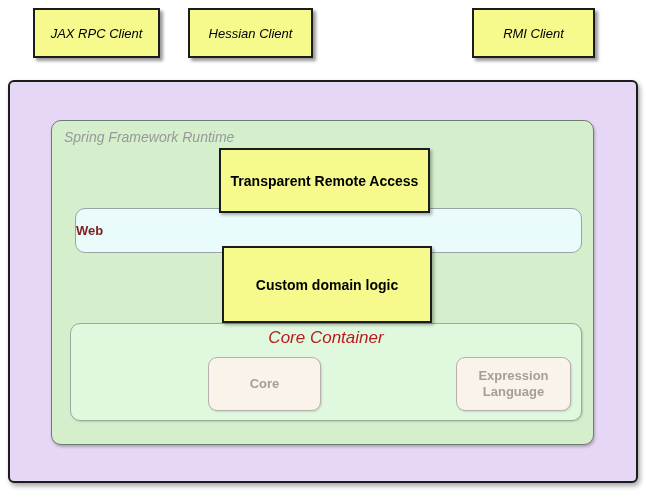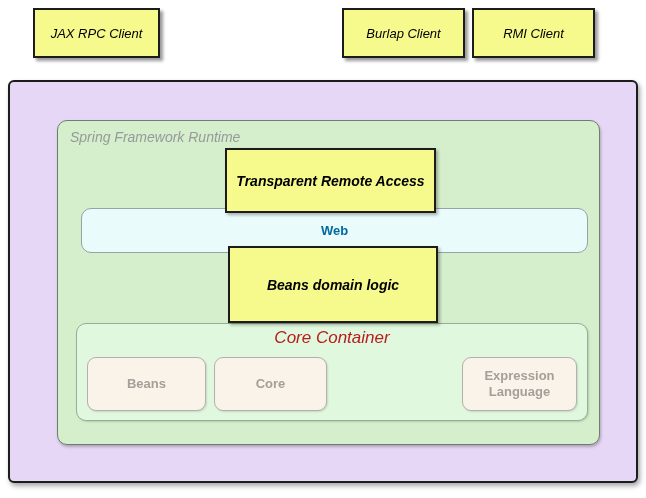--- a/index.html
+++ b/index.html
@@ -47,21 +47,21 @@
     left: 10px; bottom: 6px;
     font-weight: bold;
     font-style: italic;
     font-size: 14.5px;
     color: #000;
   }
 
   
   .spring {
     position: absolute;
-    left: 47px; top: 38px;
+    left: 41px; top: 38px;
     width: 543px; height: 325px;
     background: #d5efcc;
     border: 1.5px solid #6e7e6e;
     border-radius: 10px;
     box-shadow: 1px 2px 3px rgba(0,0,0,0.25);
   }
   .spring-label {
     position: absolute;
     left: 12px; top: 8px;
     font-style: italic;
@@ -73,38 +73,37 @@
   .web-bar {
     position: absolute;
     left: 23px; top: 87px;
     width: 507px; height: 45px;
     background: #e9fbfb;
     border: 1px solid #98a3a3;
     border-radius: 10px;
     z-index: 1;
     display: flex;
     align-items: center;
-    justify-content: center;
+    justify-content: flex-start;
     font-weight: bold;
     font-size: 13px;
-    color: #0369a1;
+    color: #7f1d1d;
   }
 
   
   .yellow-box {
     position: absolute;
     background: #f6fa8c;
     border: 2px solid #1c1c1c;
     box-shadow: 2px 2px 3px rgba(0,0,0,0.30);
     z-index: 2;
     display: flex;
     align-items: center;
     justify-content: center;
     font-weight: bold;
-    font-style: italic;
     font-size: 14px;
     color: #000;
     text-align: center;
   }
   .remote-access { left: 167px; top: 27px;  width: 211px; height: 65px; }
   .domain-logic  { left: 170px; top: 125px; width: 210px; height: 77px; }
 
   
   .core-container {
     position: absolute;
@@ -147,50 +146,47 @@
   .module-4 { left: 385px; width: 115px; }
 </style>
 </head>
 <body>
 
 <div class="stage">
 
   <div class="client-box client-1">
     <span>JAX RPC Client</span>
   </div>
-  <div class="client-box client-3">
-    <span>Burlap Client</span>
+  <div class="client-box client-2">
+    <span>Hessian Client</span>
   </div>
   <div class="client-box client-4">
     <span>RMI Client</span>
   </div>
 
   <div class="tomcat">
 
     <div class="spring">
       <div class="spring-label">Spring Framework Runtime</div>
 
       <div class="web-bar">
         <span>Web</span>
       </div>
 
       <div class="yellow-box remote-access">
         <span>Transparent Remote Access</span>
       </div>
 
       <div class="yellow-box domain-logic">
-        <span>Beans domain logic</span>
+        <span>Custom domain logic</span>
       </div>
 
       <div class="core-container">
         <div class="core-label">Core Container</div>
 
-        <div class="module-box module-1">
-          <span>Beans</span>
-        </div>
         <div class="module-box module-2">
           <span>Core</span>
         </div>
         <div class="module-box module-4">
           <span>Expression Language</span>
         </div>
       </div>
     </div>
 
   </div>

